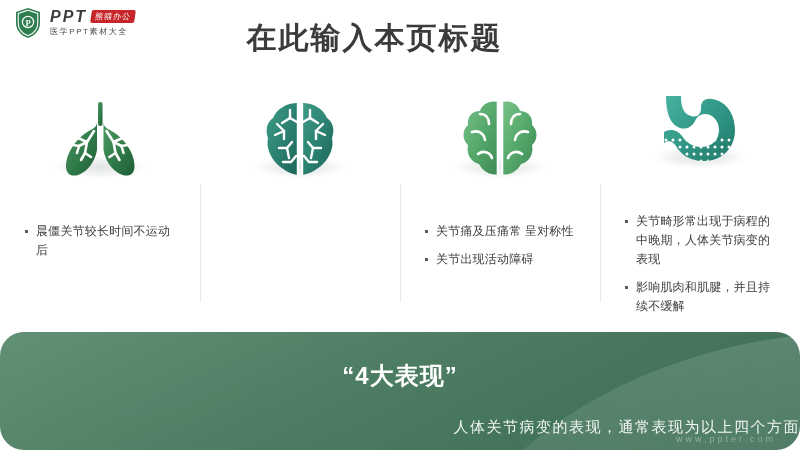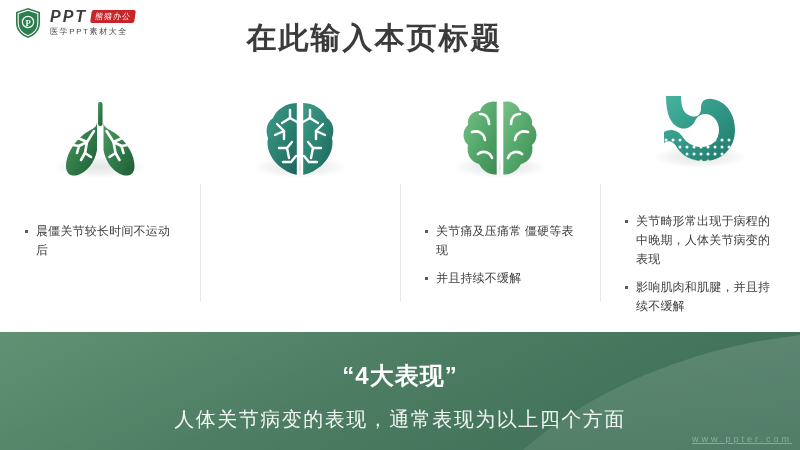--- a/index.html
+++ b/index.html
@@ -161,20 +161,21 @@
 
   
   .banner {
     position: absolute;
     left: 0;
     top: 332px;
     width: 800px;
     height: 118px;
     overflow: hidden;
     background: linear-gradient(150deg, #4d8362 0%, #3f7457 38%, #376b50 70%, #33664c 100%);
+    border-radius: 24px;
   }
   .banner-swoosh-a {
     position: absolute;
     left: -240px;
     top: -330px;
     width: 1260px;
     height: 640px;
     border-radius: 50% 50% 46% 46% / 62% 62% 38% 38%;
     background: linear-gradient(160deg, rgba(255,255,255,0.20) 0%, rgba(255,255,255,0.08) 55%, rgba(255,255,255,0.02) 100%);
   }
@@ -195,34 +196,34 @@
     text-align: center;
   }
   .banner-title {
     margin-top: 28px;
     font-size: 24px;
     font-weight: bold;
     color: #ffffff;
     letter-spacing: 1px;
   }
   .banner-sub {
-    margin-top: 14px;
-    font-size: 20px;
+    margin-top: 26px;
+    font-size: 15px;
     color: #f2f6f3;
     letter-spacing: 1.5px;
+    text-align: right;
   }
   .watermark {
     position: absolute;
-    right: 8px;
+    right: 24px;
     bottom: 6px;
     z-index: 4;
     font-size: 9px;
     letter-spacing: 3px;
     color: rgba(255,255,255,0.34);
-    text-decoration: underline;
   }
 </style>
 </head>
 <body>
 
 <div id="slide">
 
   <div class="logo">
     <div class="logo-shield">
       <svg width="28" height="32" viewBox="0 0 28 32">
@@ -338,22 +339,22 @@
             <path d="M22 16 C28 16 31 20 31 26"></path>
             <path d="M14 34 C20 32 26 35 27 42"></path>
             <path d="M20 56 C25 52 32 54 34 60"></path>
             <path d="M62 16 C56 16 53 20 53 26"></path>
             <path d="M70 34 C64 32 58 35 57 42"></path>
             <path d="M64 56 C59 52 52 54 50 60"></path>
           </g>
         </svg>
       </div>
       <div class="bullets">
-        <div class="bullet">关节痛及压痛常 僵硬等表现</div>
-        <div class="bullet">并且持续不缓解</div>
+        <div class="bullet">关节痛及压痛常 呈对称性</div>
+        <div class="bullet">关节出现活动障碍</div>
       </div>
     </div>
 
     <div class="col">
       <div class="icon-box">
         <div class="icon-shadow"></div>
         <svg width="88" height="82" viewBox="0 0 88 82">
           <defs>
             <linearGradient id="g4" x1="0" y1="0" x2="1" y2="1">
               <stop offset="0%" stop-color="#48b3a0"></stop>

